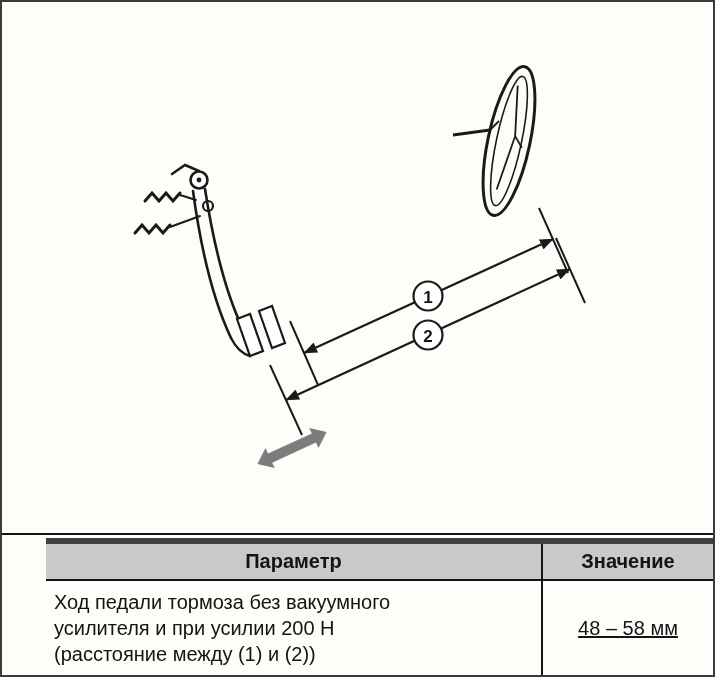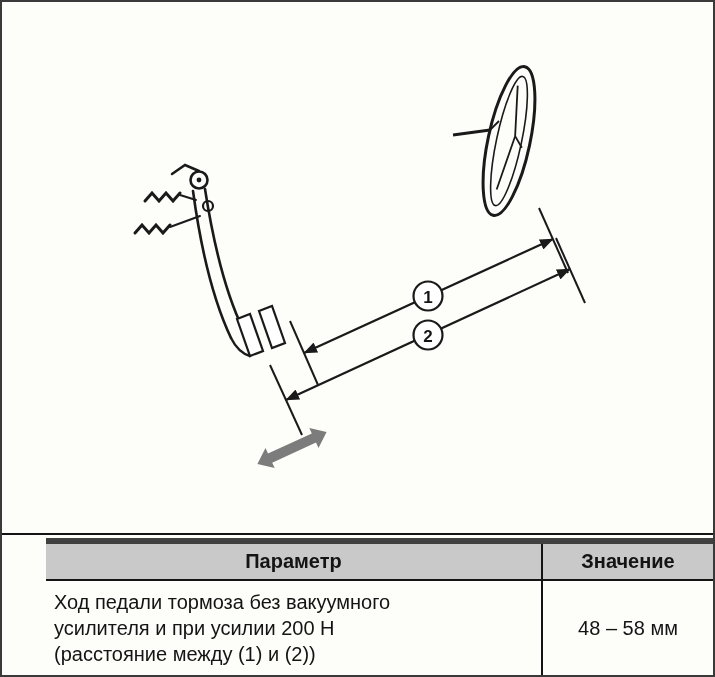--- a/index.html
+++ b/index.html
@@ -29,21 +29,21 @@
     display:flex;align-items:center;justify-content:center;
     padding:6px 4px;border-bottom:2px solid #141414;
   }
   .th.first{border-right:2px solid #141414;}
   .td-param{
     font-size:20px;line-height:1.3;padding:8px 10px 6px 8px;
     white-space:pre-line;border-right:2px solid #141414;
   }
   .td-value{
     font-size:20px;display:flex;align-items:center;justify-content:center;
-    text-align:center;padding:4px;
+    text-align:center;padding:4px;text-decoration:underline;
   }
   .callout-text{font-size:17px;font-weight:bold;fill:#141414;}
 </style>
 </head>
 <body>
 
 <div class="page">
 
   <div class="diagram-area">
     <svg width="715" height="531" viewBox="0 0 715 531">

